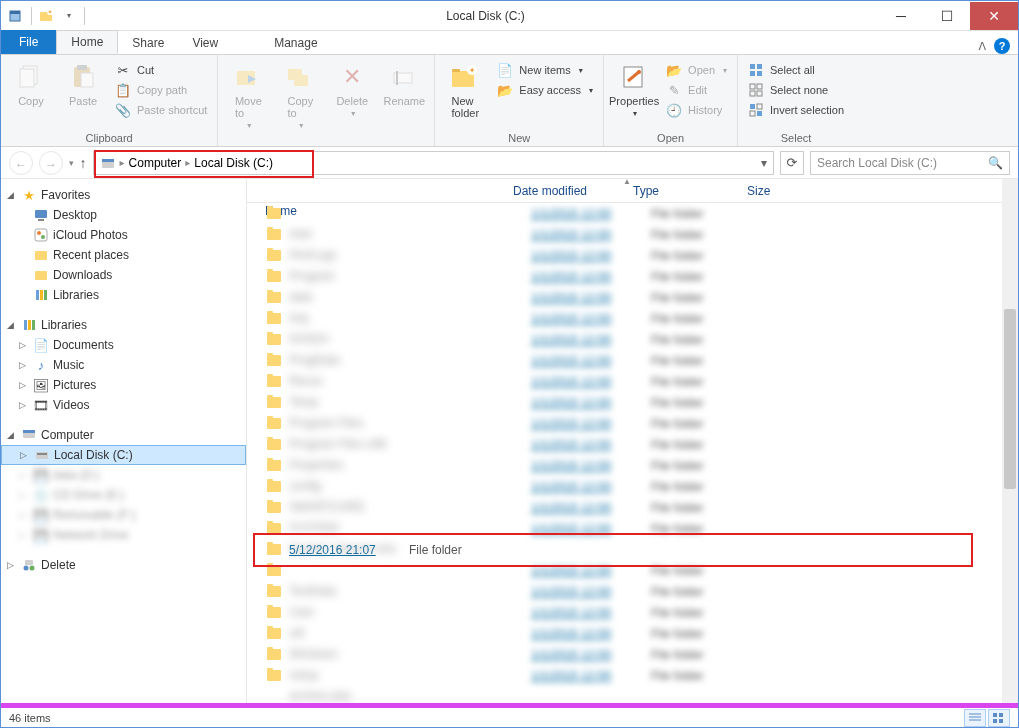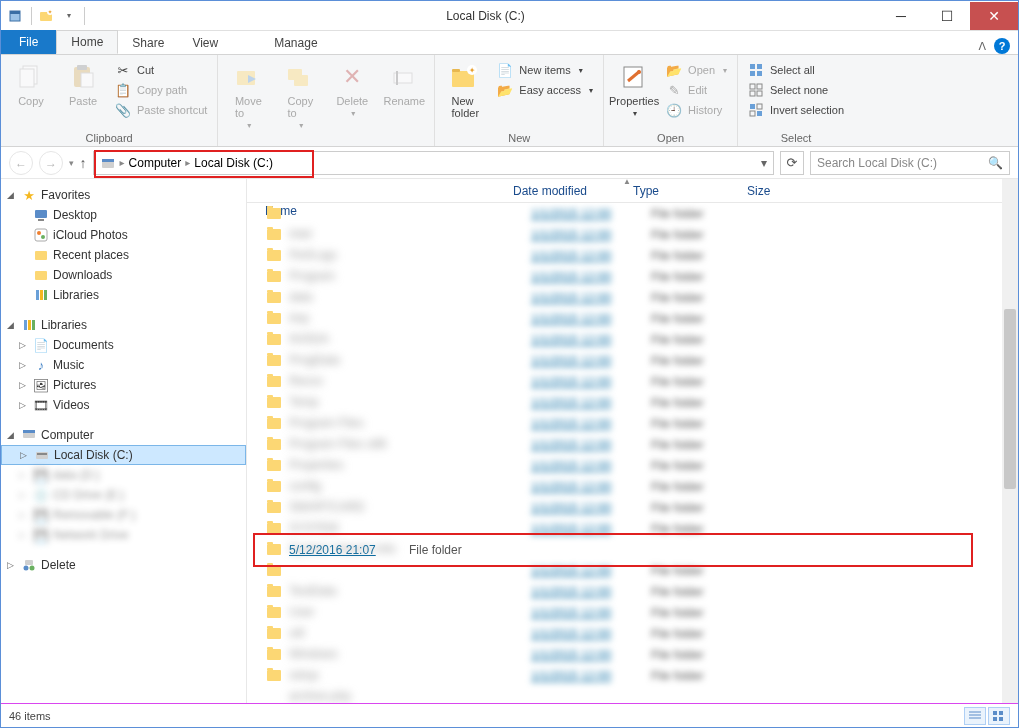--- a/index.html
+++ b/index.html
@@ -79,21 +79,21 @@
 .file-row .col-type { width: 114px; color: #555; }
 .blur-text { filter: blur(4px); color: #999; }
 .blur-light { filter: blur(3px); color: #bbb; }
 
 .highlight-box { position: absolute; border: 2px solid #e02020; left: 6px; width: 720px; height: 34px; pointer-events: none; }
 
 .scrollbar-v { position: absolute; right: 0; top: 0; width: 16px; height: 100%; background: #f0f0f0; }
 .scroll-thumb { position: absolute; right: 2px; top: 130px; width: 12px; height: 180px; background: #c8c8c8; border-radius: 2px; }
 
 
-.statusbar { height: 24px; border-top: 1px solid #d946ef; display: flex; align-items: center; padding: 2px 8px; font-size: 11px; color: #444; }
+.statusbar { height: 24px; border-top: 5px solid #d946ef; display: flex; align-items: center; padding: 2px 8px; font-size: 11px; color: #444; }
 .view-btns { margin-left: auto; display: flex; gap: 2px; }
 .view-btn { width: 22px; height: 18px; border: 1px solid #aecff5; display: flex; align-items: center; justify-content: center; font-size: 11px; background: #eaf3fc; }
 
 svg { display: block; }
 </style>
 </head>
 <body>
 
 <div class="titlebar">
   <div class="qat">

